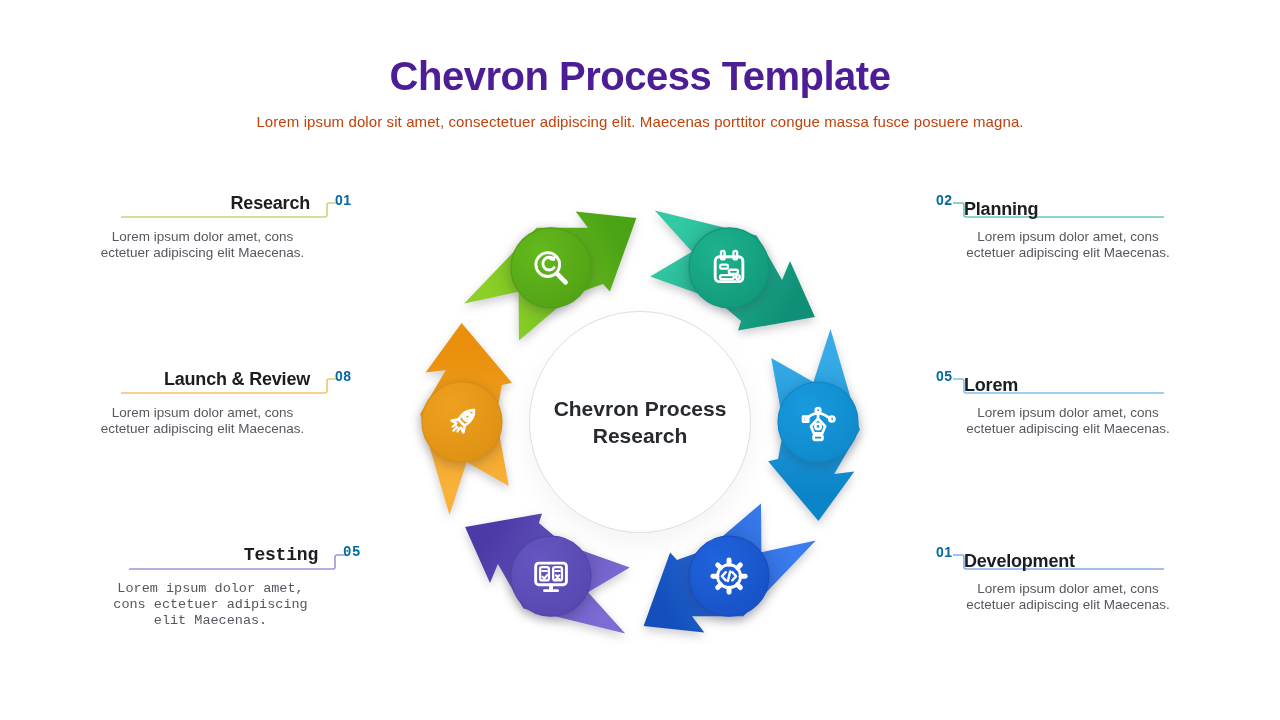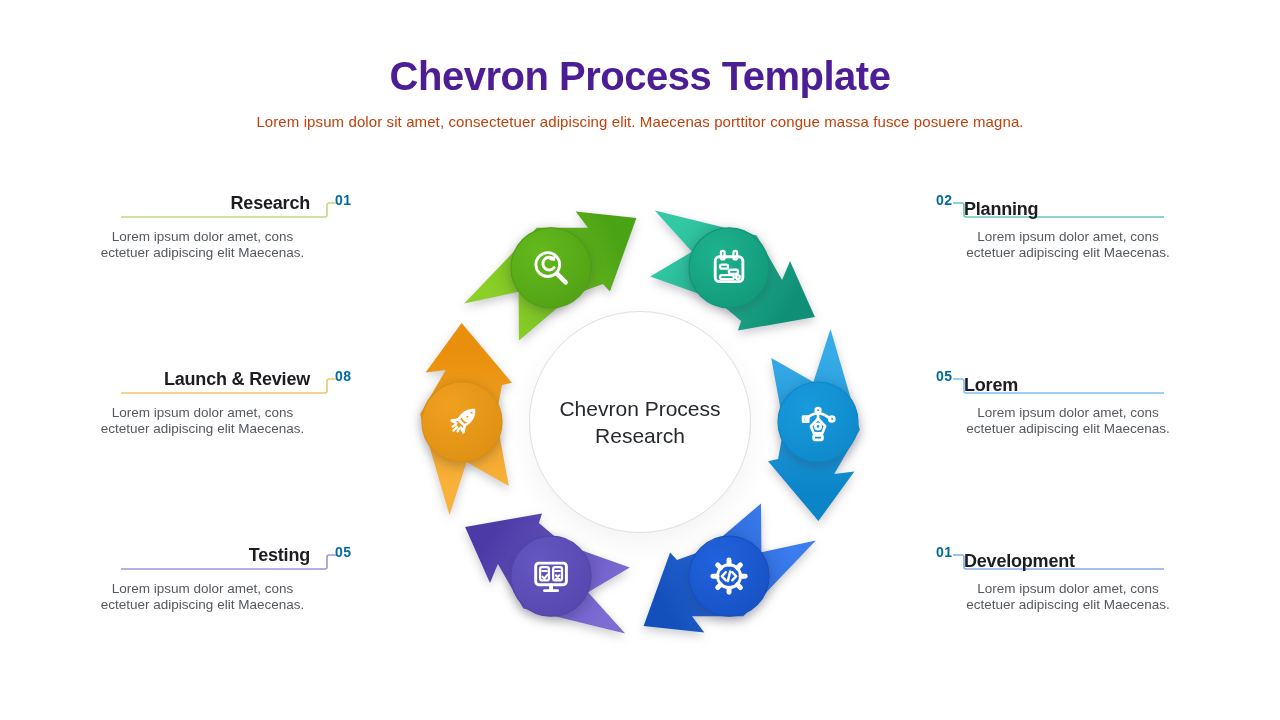--- a/index.html
+++ b/index.html
@@ -20,21 +20,21 @@
   #diagram-svg{width:520px;height:520px;display:block;}
   .arrow-path{filter:drop-shadow(0 4px 5px rgba(50,50,70,0.25));}
   .icon-circle-g{filter:drop-shadow(0 3px 6px rgba(50,50,70,0.30));}
   .center-circle{
     position:absolute;left:529px;top:311px;width:222px;height:222px;
     border-radius:50%;background:#ffffff;border:1.5px solid #dedfe1;
     box-shadow:0 10px 28px rgba(0,0,0,0.05);
     display:flex;flex-direction:column;align-items:center;justify-content:center;
     text-align:center;box-sizing:border-box;
   }
-  .center-label{font-size:21px;font-weight:normal;color:#26292d;line-height:27px;}
+  .center-label{font-size:21px;font-weight:bold;color:#26292d;line-height:27px;}
   
   .block{position:absolute;width:270px;height:110px;}
   .brow{position:absolute;left:0;top:0;width:100%;height:26px;}
   .btitle{
     position:absolute;top:0;font-size:18px;line-height:26px;font-weight:bold;
     color:#1b1d21;white-space:nowrap;letter-spacing:-0.2px;
   }
   .bnum{
     position:absolute;top:-3px;font-size:14px;line-height:26px;font-weight:bold;
     color:#0369a1;letter-spacing:0.5px;
@@ -253,21 +253,21 @@
     <div class="block right" style="top: 542px; left: 920px;">
       <div class="brow">
         <svg class="bline" viewBox="0 0 212 20">
           <path d="M0,3 H9 Q11,3 11,5 V15 Q11,17 13,17 H211" fill="none" stroke="#84abe7" stroke-width="1.6" stroke-linejoin="round"></path>
         </svg>
         <span class="btitle">Development</span>
         <span class="bnum">01</span>
       </div>
       <div class="bdesc">Lorem ipsum dolor  amet, cons ectetuer adipiscing elit Maecenas.</div>
     </div>
-    <div class="block left" style="top: 542px; left: 95px;">
+    <div class="block left" style="top: 542px; left: 103px; font-family: Liberation Mono, monospace;">
       <div class="brow">
         <svg class="bline" viewBox="0 0 220 20">
           <path d="M1,17 H205 Q207,17 207,15 V5 Q207,3 209,3 H218" fill="none" stroke="#9c96d8" stroke-width="1.6" stroke-linejoin="round"></path>
         </svg>
         <span class="btitle">Testing</span>
         <span class="bnum">05</span>
       </div>
       <div class="bdesc">Lorem ipsum dolor  amet, cons ectetuer adipiscing elit Maecenas.</div>
     </div>
     <div class="block left" style="top: 366px; left: 95px;">

